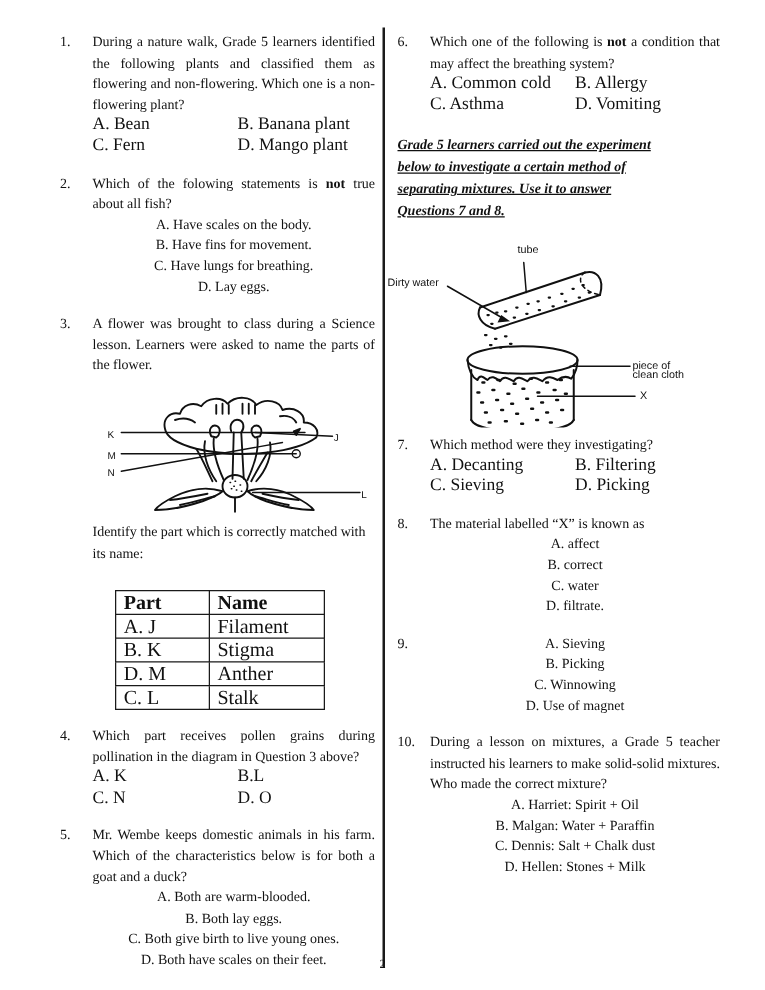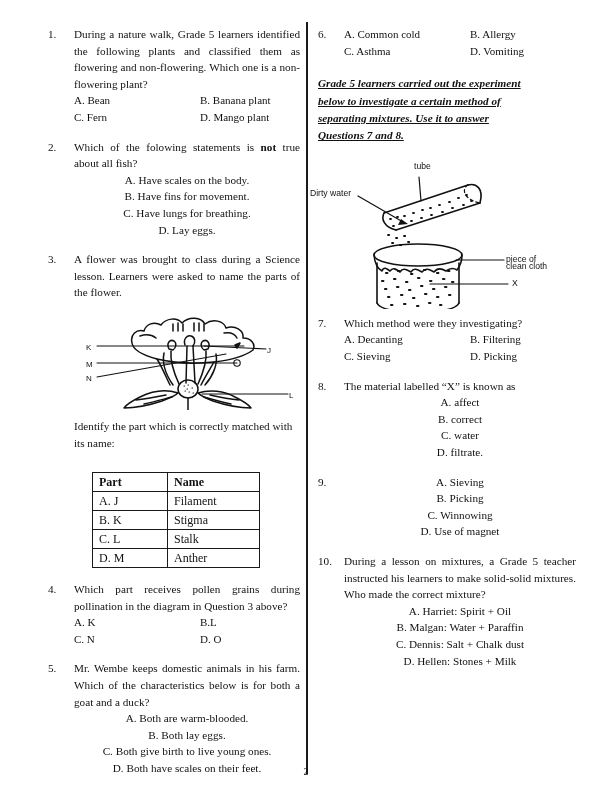--- a/index.html
+++ b/index.html
@@ -67,23 +67,22 @@
     display: block;
     font-size: 11.2px;
     line-height: 16.6px;
     text-align: center;
   }
   .opts-2col {
     display: block;
   }
   .opts-2col .optrow {
     display: flex;
-    font-size: 11px;
+    font-size: 14px;
     line-height: 16.6px;
-    gap: 10px;
   }
   .opts-2col .optrow > span {
     display: block;
   }
   .opts-2col .optrow > span:first-child { width: 116px; flex: 0 0 116px; }
 
   .instruction {
     font-style: italic;
     font-weight: bold;
     font-size: 11.2px;
@@ -117,21 +116,21 @@
 
   
   table.parts {
     border-collapse: collapse;
     width: 168px;
     margin-left: 18px;
     margin-bottom: 4px;
   }
   table.parts td, table.parts th {
     border: 1.1px solid #1a1a1a;
-    font-size: 12px;
+    font-size: 16px;
     line-height: 15px;
     padding: 1.5px 6px;
     text-align: left;
     font-weight: normal;
   }
   table.parts th { font-weight: bold; }
   table.parts td:first-child, table.parts th:first-child { width: 62px; }
 
   
   .filter-wrap {
@@ -279,26 +278,26 @@
           <tbody>
             <tr>
               <td>A. J</td>
               <td>Filament</td>
             </tr>
             <tr>
               <td>B. K</td>
               <td>Stigma</td>
             </tr>
             <tr>
+              <td>D. M</td>
+              <td>Anther</td>
+            </tr>
+            <tr>
               <td>C. L</td>
               <td>Stalk</td>
-            </tr>
-            <tr>
-              <td>D. M</td>
-              <td>Anther</td>
             </tr>
           </tbody>
         </table>
       </div>
     </div>
 
     <div class="q">
       <span class="qnum">4.</span>
       <div class="qbody">
         <div class="stem"><span>Which part receives pollen grains during pollination in the diagram in Question 3 above?</span></div>
@@ -328,20 +327,21 @@
       </div>
     </div>
 
   </div>
 
   <div class="col col-right">
 
     <div class="q">
       <span class="qnum">6.</span>
       <div class="qbody">
+        <div class="stem"><span>Which one of the following is </span><b>not</b><span> a condition that may affect the breathing system?</span></div>
         <div class="opts-2col">
           <div class="optrow">
             <span>A. Common cold</span>
             <span>B. Allergy</span>
           </div>
           <div class="optrow">
             <span>C. Asthma</span>
             <span>D. Vomiting</span>
           </div>
         </div>

